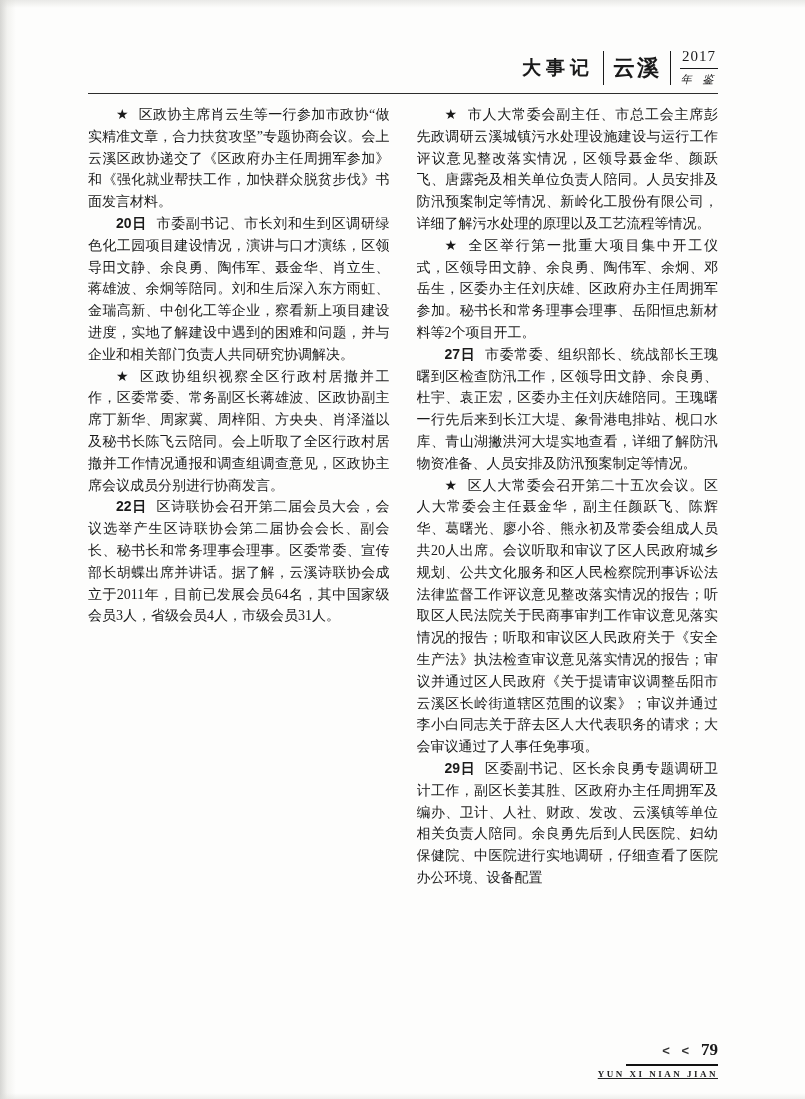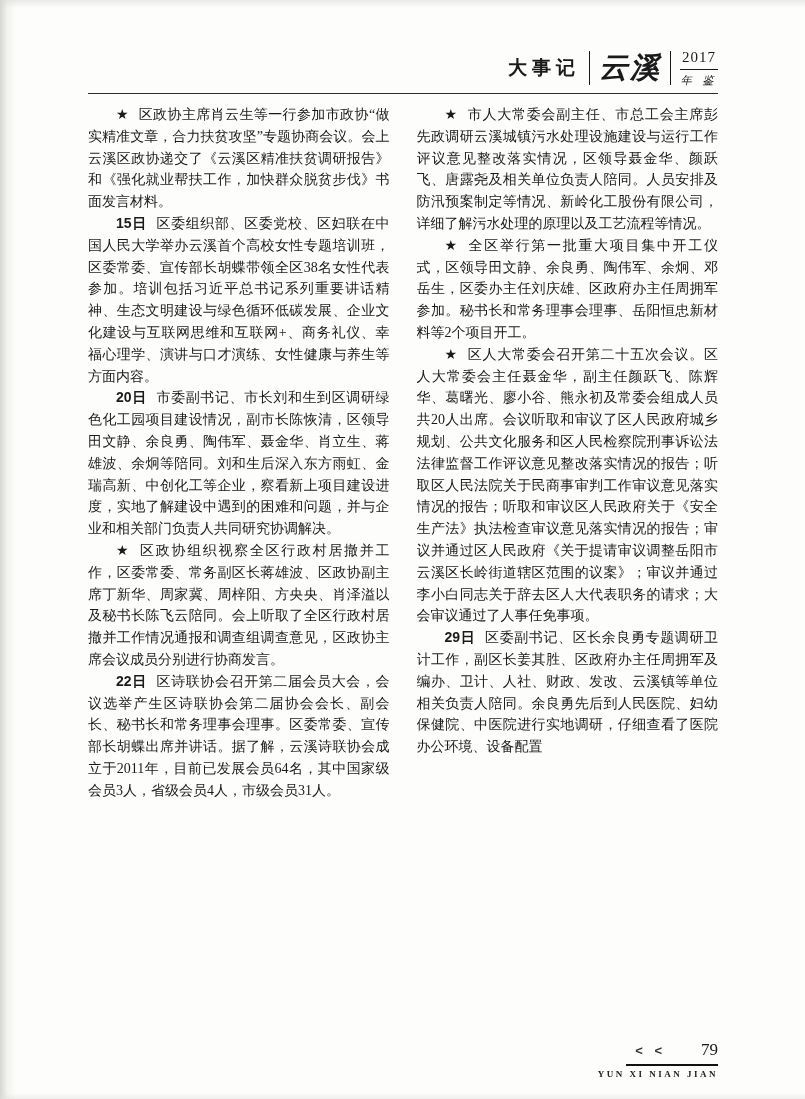--- a/index.html
+++ b/index.html
@@ -12,39 +12,39 @@
     background: linear-gradient(90deg,#b5b5b1,#e9e9e5 45%,rgba(255,255,255,0)); opacity:.55; pointer-events:none; }
   .scan-top   { position:absolute; left:0; right:0; top:0; height:8px;
     background: linear-gradient(180deg,#d6d6d2,rgba(255,255,255,0)); opacity:.5; pointer-events:none; }
   .scan-bottom{ position:absolute; left:0; right:0; bottom:0; height:6px;
     background: linear-gradient(0deg,#dcdcd8,rgba(255,255,255,0)); opacity:.45; pointer-events:none; }
 
   .header { position:absolute; top:48px; right:87px; display:flex; align-items:center; }
   .section-title { font-family:"Liberation Sans","DejaVu Sans",sans-serif; font-weight:bold;
     font-size:19px; letter-spacing:5px; }
   .vbar { width:1px; height:34px; background:#1a1a1a; margin:0 9px; }
-  .brand { font-size:29px; font-weight:bold; font-style:italic; letter-spacing:2px;text-align:right; }
+  .brand { font-size:22px; font-weight:bold; letter-spacing:2px;text-align:right; }
   .year-block { display:flex; flex-direction:column; align-items:center; margin-left:0; }
   .year { font-size:15px; letter-spacing:1px; padding:0 2px 3px; border-bottom:1px solid #1a1a1a; }
   .yearbook { font-size:11px; letter-spacing:4px; margin-top:3px;font-style:italic; }
   .header-rule { position:absolute; top:93px; left:88px; right:87px; height:1px; background:#2d2d2d; }
 
   .content { position:absolute; top:104px; left:88px; right:87px; bottom:46px;
     display:flex; gap:27px; overflow:hidden; }
   .col { flex:1; overflow:hidden; font-size:14px; line-height:21.8px; text-align:justify; }
   .entry { margin:0; text-indent:2em; }
   .marker { font-weight:bold; font-family:"Liberation Sans","DejaVu Sans",sans-serif; margin-right:.7em; }
 
   .footer { position:absolute; right:87px; bottom:20px; text-align:right; }
   .pg-row { display:flex; align-items:baseline; justify-content:flex-end; gap:8px; }
   .arrows { font-family:"Liberation Sans","DejaVu Sans",sans-serif; font-weight:bold;
     font-size:13px; letter-spacing:4px; color:#333; }
-  .pagenum { font-size:17px; font-weight:normal;margin-left:27px; }
+  .pagenum { font-size:17px; font-weight:bold; }
   .footer-rule { height:2px; background:#111; width:92px; margin:4px 0 3px auto; }
-  .roman { font-size:9px; letter-spacing:2.5px; font-weight:bold; color:#222; }
+  .roman { font-size:9px; letter-spacing:2.5px; font-weight:bold; color:#222;text-decoration:underline; }
 </style>
 </head>
 <body>
 
 <div class="page">
   <div class="scan-left"></div>
   <div class="scan-top"></div>
   <div class="scan-bottom"></div>
 
   <div class="header">
@@ -54,29 +54,29 @@
     <span class="vbar"></span>
     <span class="year-block">
       <span class="year">2017</span>
       <span class="yearbook">年 鉴</span>
     </span>
   </div>
   <div class="header-rule"></div>
 
   <div class="content">
     <div class="col">
-      <p class="entry"><span class="marker">★</span><span>区政协主席肖云生等一行参加市政协“做实精准文章，合力扶贫攻坚”专题协商会议。会上云溪区政协递交了《云溪区精准扶贫调研报告》和《强化就业帮扶工作，加快群众脱贫步伐》书面发言材料。</span></p>
-      <p class="entry"><span class="marker">15日</span><span>区委组织部、区委党校、区妇联在中国人民大学举办云溪首个高校女性专题培训班，区委常委、宣传部长胡蝶带领全区38名女性代表参加。培训包括习近平总书记系列重要讲话精神、生态文明建设与绿色循环低碳发展、企业文化建设与互联网思维和互联网+、商务礼仪、幸福心理学、演讲与口才演练、女性健康与养生等方面内容。</span></p>
-      <p class="entry"><span class="marker">20日</span><span>市委副书记、市长刘和生到区调研绿色化工园项目建设情况，副市长陈恢清，区领导田文静、余良勇、陶伟军、聂金华、肖立生、蒋雄波、余炯等陪同。刘和生后深入东方雨虹、金瑞高新、中创化工等企业，察看新上项目建设进度，实地了解建设中遇到的困难和问题，并与企业和相关部门负责人共同研究协调解决。</span></p>
+      <p class="entry"><span class="marker">★</span><span>区政协主席肖云生等一行参加市政协“做实精准文章，合力扶贫攻坚”专题协商会议。会上云溪区政协递交了《区政府办主任周拥军参加》和《强化就业帮扶工作，加快群众脱贫步伐》书面发言材料。</span></p>
+      <p class="entry"><span class="marker">20日</span><span>市委副书记、市长刘和生到区调研绿色化工园项目建设情况，演讲与口才演练，区领导田文静、余良勇、陶伟军、聂金华、肖立生、蒋雄波、余炯等陪同。刘和生后深入东方雨虹、金瑞高新、中创化工等企业，察看新上项目建设进度，实地了解建设中遇到的困难和问题，并与企业和相关部门负责人共同研究协调解决。</span></p>
       <p class="entry"><span class="marker">★</span><span>区政协组织视察全区行政村居撤并工作，区委常委、常务副区长蒋雄波、区政协副主席丁新华、周家冀、周梓阳、方央央、肖泽溢以及秘书长陈飞云陪同。会上听取了全区行政村居撤并工作情况通报和调查组调查意见，区政协主席会议成员分别进行协商发言。</span></p>
       <p class="entry"><span class="marker">22日</span><span>区诗联协会召开第二届会员大会，会议选举产生区诗联协会第二届协会会长、副会长、秘书长和常务理事会理事。区委常委、宣传部长胡蝶出席并讲话。据了解，云溪诗联协会成立于2011年，目前已发展会员64名，其中国家级会员3人，省级会员4人，市级会员31人。</span></p>
     </div>
     <div class="col">
       <p class="entry"><span class="marker">★</span><span>市人大常委会副主任、市总工会主席彭先政调研云溪城镇污水处理设施建设与运行工作评议意见整改落实情况，区领导聂金华、颜跃飞、唐露尧及相关单位负责人陪同。人员安排及防汛预案制定等情况、新岭化工股份有限公司，详细了解污水处理的原理以及工艺流程等情况。</span></p>
       <p class="entry"><span class="marker">★</span><span>全区举行第一批重大项目集中开工仪式，区领导田文静、余良勇、陶伟军、余炯、邓岳生，区委办主任刘庆雄、区政府办主任周拥军参加。秘书长和常务理事会理事、岳阳恒忠新材料等2个项目开工。</span></p>
+      <p class="entry"><span class="marker">27日</span><span>市委常委、组织部长、统战部长王瑰曙到区检查防汛工作，区领导田文静、余良勇、杜宇、袁正宏，区委办主任刘庆雄陪同。王瑰曙一行先后来到长江大堤、象骨港电排站、枧口水库、青山湖撇洪河大堤实地查看，详细了解防汛物资准备、人员安排及防汛预案制定等情况。</span></p>
       <p class="entry"><span class="marker">★</span><span>区人大常委会召开第二十五次会议。区人大常委会主任聂金华，副主任颜跃飞、陈辉华、葛曙光、廖小谷、熊永初及常委会组成人员共20人出席。会议听取和审议了区人民政府城乡规划、公共文化服务和区人民检察院刑事诉讼法法律监督工作评议意见整改落实情况的报告；听取区人民法院关于民商事审判工作审议意见落实情况的报告；听取和审议区人民政府关于《安全生产法》执法检查审议意见落实情况的报告；审议并通过区人民政府《关于提请审议调整岳阳市云溪区长岭街道辖区范围的议案》；审议并通过李小白同志关于辞去区人大代表职务的请求；大会审议通过了人事任免事项。</span></p>
       <p class="entry"><span class="marker">29日</span><span>区委副书记、区长余良勇专题调研卫计工作，副区长姜其胜、区政府办主任周拥军及编办、卫计、人社、财政、发改、云溪镇等单位相关负责人陪同。余良勇先后到人民医院、妇幼保健院、中医院进行实地调研，仔细查看了医院办公环境、设备配置</span></p>
     </div>
   </div>
 
   <div class="footer">
     <div class="pg-row">
       <span class="arrows">&lt; &lt;</span>
       <span class="pagenum">79</span>
     </div>

